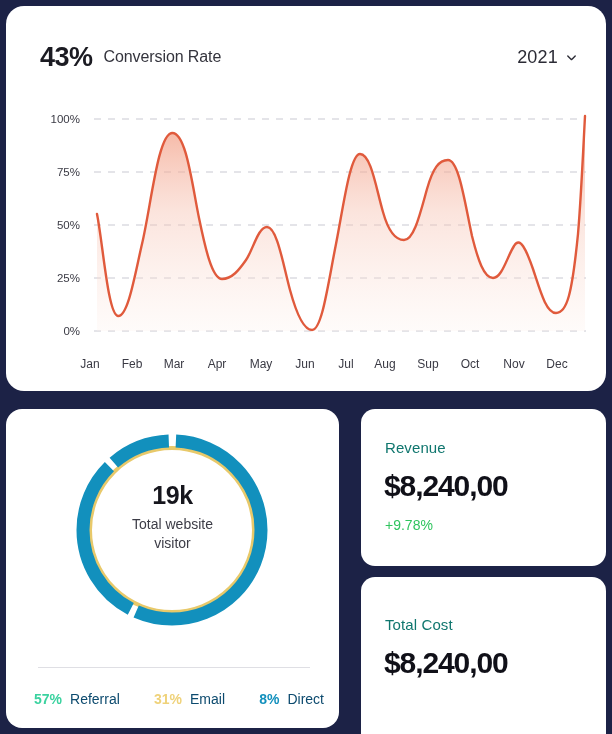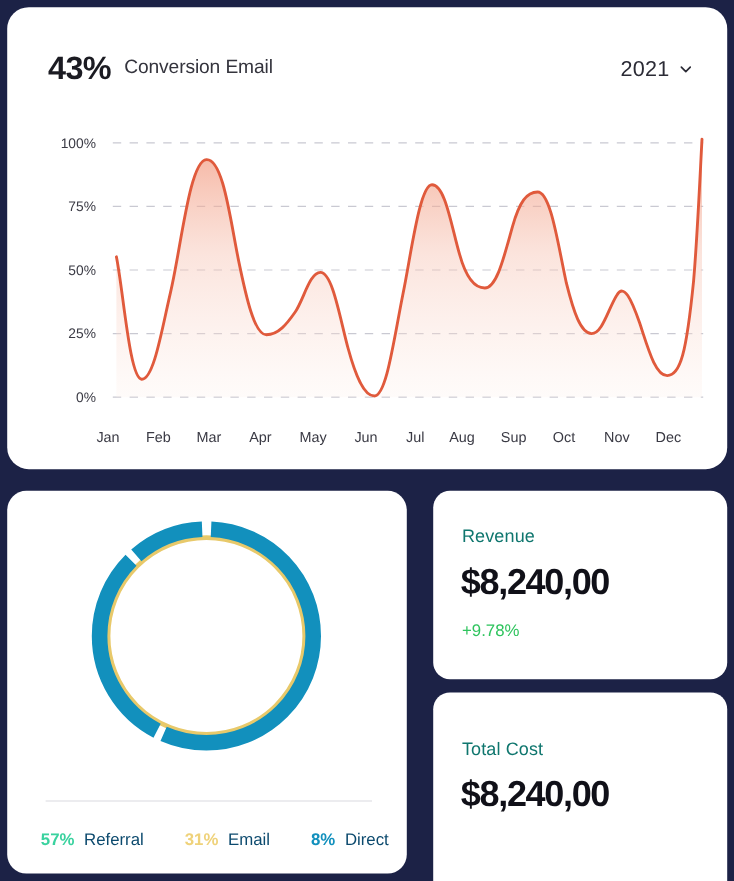--- a/index.html
+++ b/index.html
@@ -194,21 +194,21 @@
   .stat-cost .stat-label { top: 39px; }
   .stat-cost .stat-value { top: 69px; }
 </style>
 </head>
 <body>
 
 <div class="conversion-card">
 
   <div class="conv-header">
     <span class="conv-pct">43%</span>
-    <span class="conv-title">Conversion Email</span>
+    <span class="conv-title">Conversion Rate</span>
 
     <div class="year-select">
       <span class="year-label">2021</span>
       <svg class="chevron" viewBox="0 0 14 14">
         <path d="M3 5.3 L7 9.3 L11 5.3" fill="none" stroke="#2b2b35" stroke-width="1.5" stroke-linecap="round" stroke-linejoin="round"></path>
       </svg>
     </div>
   </div>
 
   <div class="chart-wrap">
@@ -315,20 +315,24 @@
 
         <circle cx="166" cy="107" r="89" fill="none" stroke="#1290bd" stroke-width="13" stroke-dasharray="312 247" stroke-dashoffset="-4"></circle>
 
         <circle cx="166" cy="107" r="89" fill="none" stroke="#1290bd" stroke-width="13" stroke-dasharray="167 392" stroke-dashoffset="-322"></circle>
 
         <circle cx="166" cy="107" r="89" fill="none" stroke="#1290bd" stroke-width="13" stroke-dasharray="60 499" stroke-dashoffset="-495"></circle>
       </g>
     </svg>
   </div>
 
+  <div class="donut-center">
+    <div class="donut-value">19k</div>
+    <div class="donut-caption">Total website visitor</div>
+  </div>
 
   <div class="donut-divider"></div>
 
   <div class="legend">
     <div class="legend-item">
       <span class="legend-pct" style="color:#3ad29f">57%</span>
       <span class="legend-name">Referral</span>
     </div>
     <div class="legend-item">
       <span class="legend-pct" style="color:#efd27a">31%</span>

